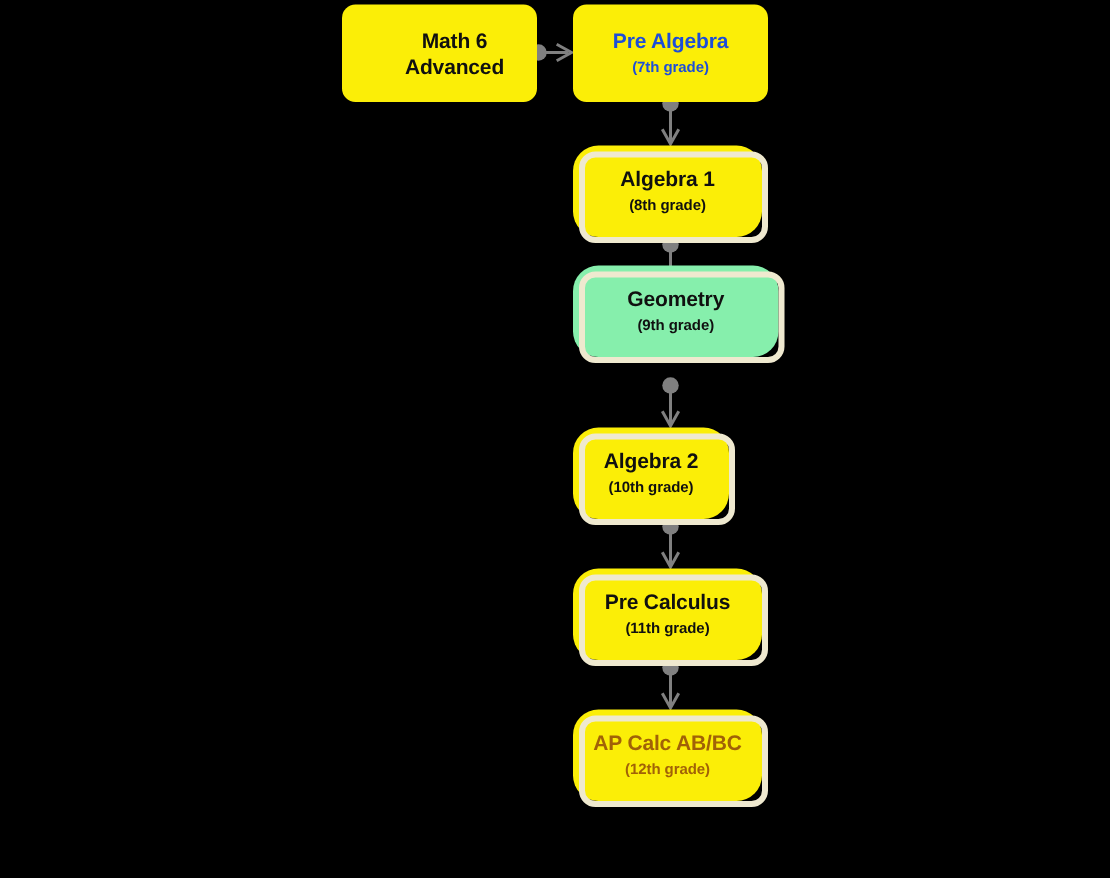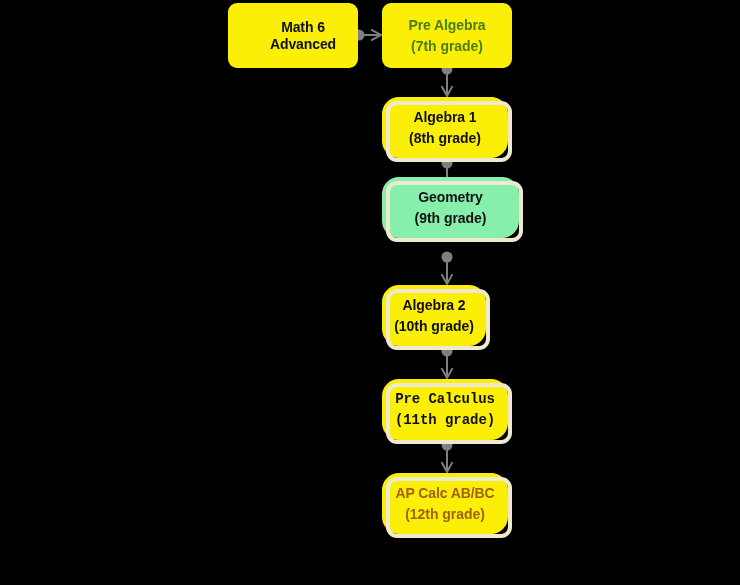--- a/index.html
+++ b/index.html
@@ -76,21 +76,21 @@
     justify-content: center;
   }
 
   .title {
     font-size: 14px;
     font-weight: 700;
     letter-spacing: -0.1px;
     white-space: pre-line;
   }
   .subtitle {
-    font-size: 14px;
+    font-size: 10px;
     font-weight: 700;
     margin-top: 4px;
     letter-spacing: -0.05px;
   }
   .node.no-sub .title {
     font-size: 14px;
     font-weight: 600;
   }
   .node.plain .title {
     font-weight: 600;
@@ -131,21 +131,21 @@
         <circle cx="447" cy="445" r="5.5" fill="#808080"></circle>
         <polyline points="442,463 447,472 452,463" fill="none" stroke="#808080" stroke-width="2" stroke-linecap="square" stroke-linejoin="miter"></polyline>
       </g>
     </svg>
 <div class="node rounded plain no-sub" style="left: 228px; top: 3px; width: 130px; height: 65px; background: rgb(251, 238, 7); color: rgb(16, 16, 16); padding-left: 20px;">
       <div class="wrap">
         <div class="title">Math 6
 Advanced</div>
       </div>
     </div>
-    <div class="node rounded plain" style="left: 382px; top: 3px; width: 130px; height: 65px; background: rgb(251, 238, 7); color: #4d7c0f;">
+    <div class="node rounded plain" style="left: 382px; top: 3px; width: 130px; height: 65px; background: rgb(251, 238, 7); color: #1d4ed8;">
       <div class="wrap">
         <div class="title">Pre Algebra</div>
         <div class="subtitle">(7th grade)</div>
       </div>
     </div>
     <div class="node outlined" style="left: 382px; top: 97px; width: 126px; height: 61px; background: rgb(251, 238, 7); color: rgb(16, 16, 16);">
       <div class="wrap">
         <div class="title">Algebra 1</div>
         <div class="subtitle">(8th grade)</div>
       </div>
@@ -155,21 +155,21 @@
         <div class="title">Geometry</div>
         <div class="subtitle">(9th grade)</div>
       </div>
     </div>
     <div class="node outlined" style="left: 382px; top: 285px; width: 104px; height: 61px; background: rgb(251, 238, 7); color: rgb(16, 16, 16);">
       <div class="wrap">
         <div class="title">Algebra 2</div>
         <div class="subtitle">(10th grade)</div>
       </div>
     </div>
-    <div class="node outlined" style="left: 382px; top: 379px; width: 126px; height: 61px; background: rgb(251, 238, 7); color: rgb(16, 16, 16); font-family: Liberation Mono, monospace;">
+    <div class="node outlined" style="left: 382px; top: 379px; width: 126px; height: 61px; background: rgb(251, 238, 7); color: rgb(16, 16, 16);">
       <div class="wrap">
         <div class="title">Pre Calculus</div>
         <div class="subtitle">(11th grade)</div>
       </div>
     </div>
     <div class="node outlined" style="left: 382px; top: 473px; width: 126px; height: 61px; background: rgb(251, 238, 7); color: #a16207;">
       <div class="wrap">
         <div class="title">AP Calc AB/BC</div>
         <div class="subtitle">(12th grade)</div>
       </div>

